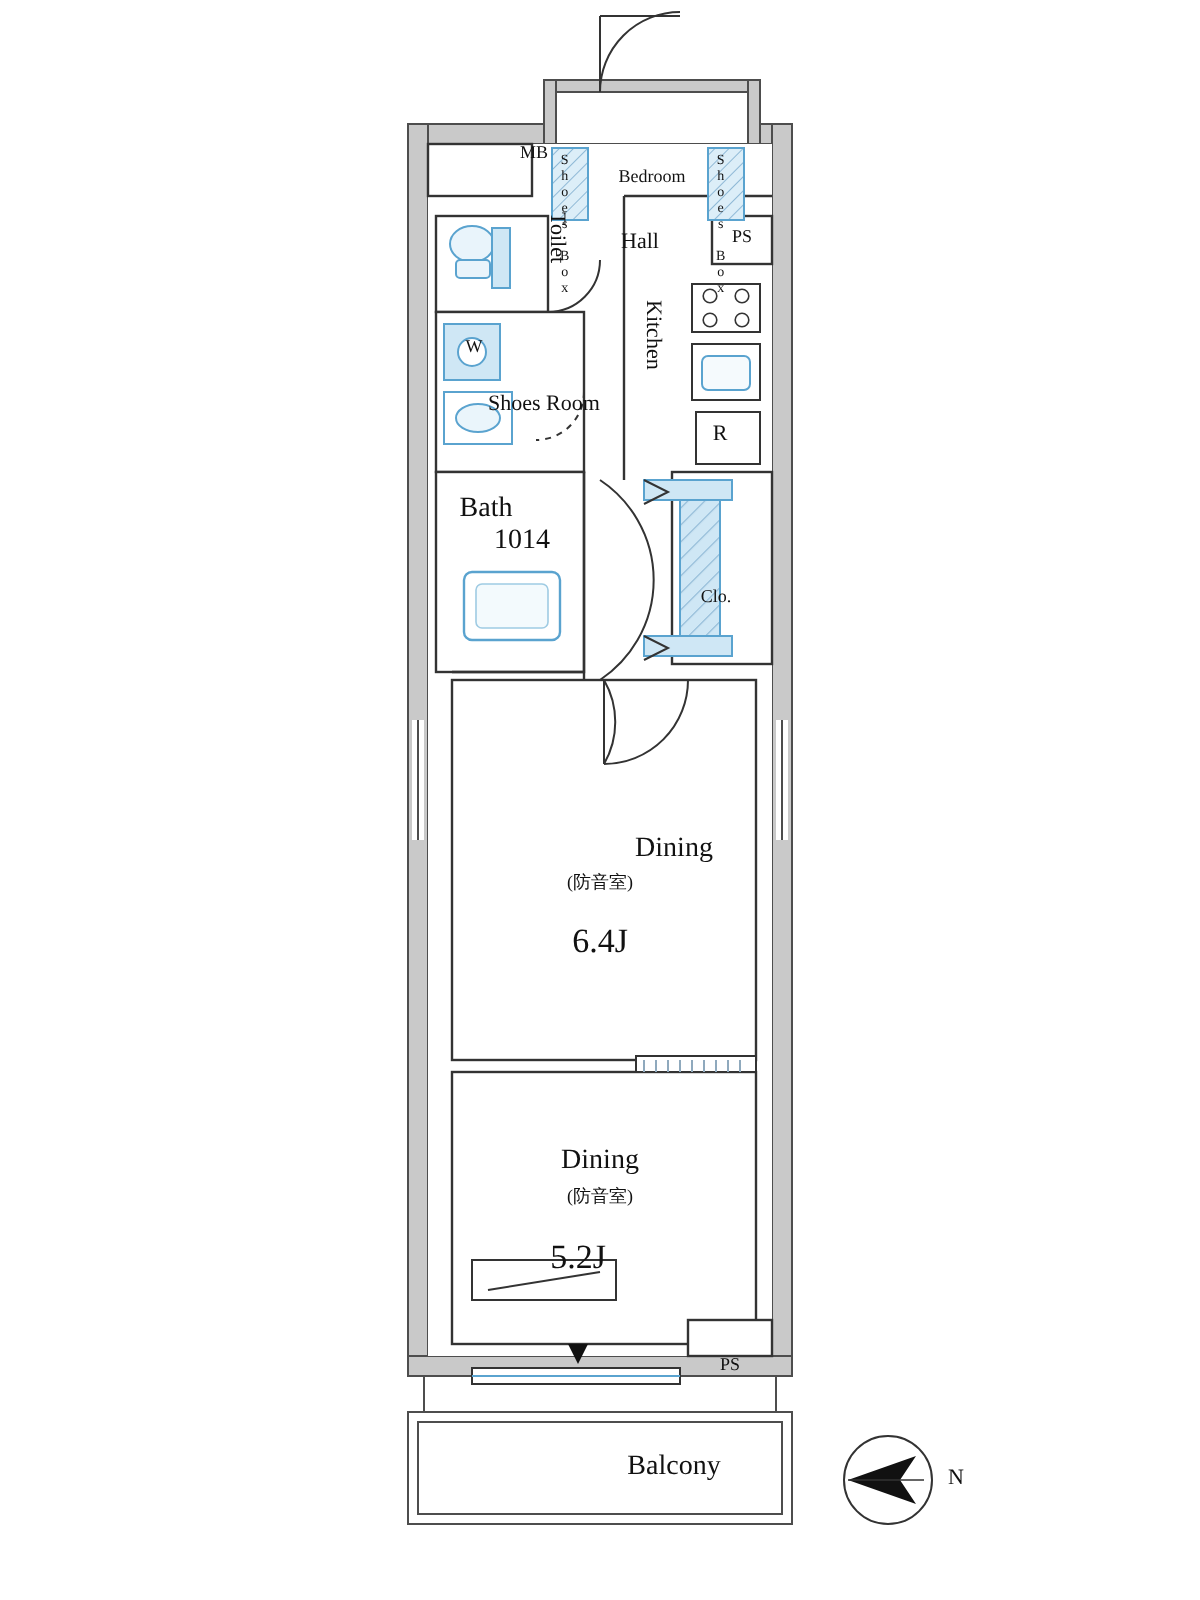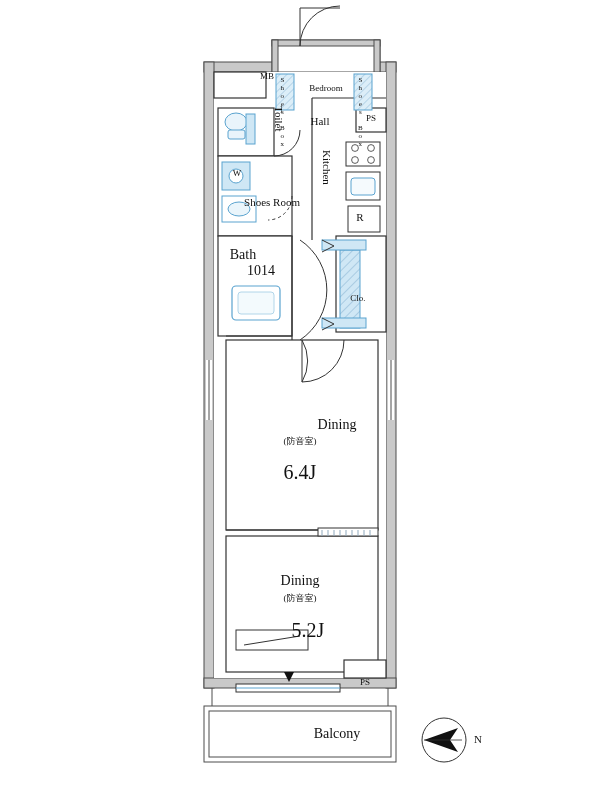--- a/index.html
+++ b/index.html
@@ -5,21 +5,21 @@
   html,body{margin:0;padding:0;background:#ffffff;}
   body{width:600px;height:800px;position:relative;font-family:"Liberation Serif",serif;color:#000;overflow:hidden;}
   #plan{position:absolute;left:0;top:0;width:600px;height:800px;}
   .lbl{position:absolute;white-space:nowrap;font-family:"Liberation Serif",serif;color:#111;line-height:1.05;text-align:center;}
   .lbl.c{transform:translateX(-50%);}
   .vert{writing-mode:vertical-rl;text-orientation:upright;}
   .tiny{font-size:7px;}
   .sm{font-size:9px;}
   .md{font-size:11px;}
   .lg{font-size:14px;}
-  .xl{font-size:20px;text-align:right;}
+  .xl{font-size:17px;text-align:right;}
   .rot-v{writing-mode:vertical-rl;}
 </style>
 </head>
 <body>
 
 <svg id="plan" viewBox="0 0 600 800">
   <defs>
     <pattern id="hatchClo" width="6" height="6" patternUnits="userSpaceOnUse" patternTransform="rotate(45)">
       <rect width="6" height="6" fill="#cfe7f5"></rect>
       <line x1="0" y1="0" x2="0" y2="6" stroke="#8fb9d6" stroke-width="1.2"></line>
@@ -226,19 +226,19 @@
 <div class="lbl md c" style="left:360px;top:212px;">R</div>
 
 <div class="lbl sm c" style="left:358px;top:294px;">Clo.</div>
 
 <div class="lbl lg c" style="left:300px;top:418px;margin-left:37px;">Dining</div>
 <div class="lbl sm c" style="left:300px;top:437px;">(防音室)</div>
 <div class="lbl xl c" style="left:300px;top:462px;">6.4J</div>
 
 <div class="lbl lg c" style="left:300px;top:574px;">Dining</div>
 <div class="lbl sm c" style="left:300px;top:594px;">(防音室)</div>
-<div class="lbl xl c" style="left:308px;top:620px;">5.2J</div>
+<div class="lbl xl c" style="left:289px;top:620px;">5.2J</div>
 
 <div class="lbl sm c" style="left:365px;top:678px;">PS</div>
 
 <div class="lbl lg c" style="left:300px;top:727px;margin-left:37px;">Balcony</div>
 
 <div class="lbl md" style="left:474px;top:734px;">N</div>
 
 </body></html>

